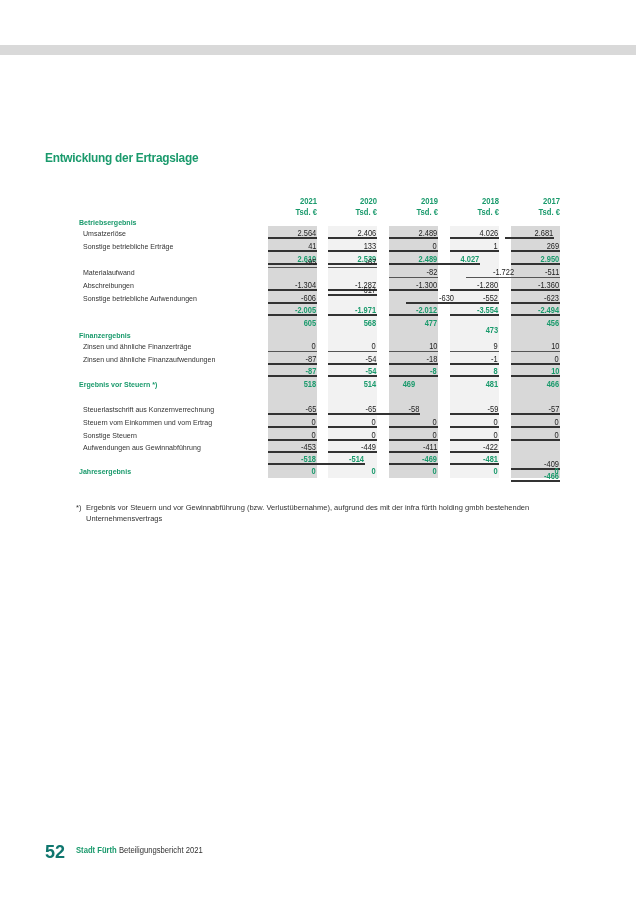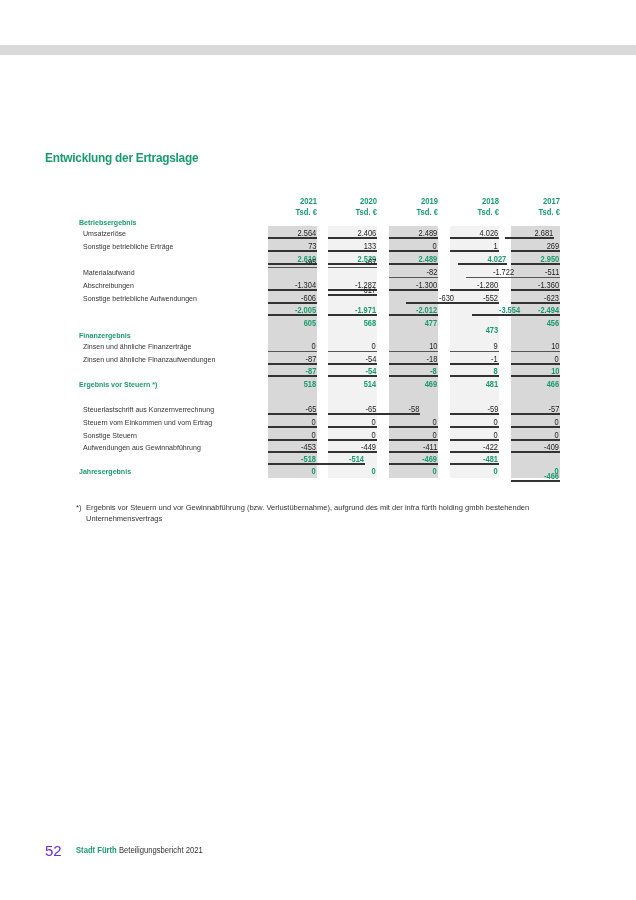--- a/index.html
+++ b/index.html
@@ -14,21 +14,21 @@
   .row-label.section { color:#1a9a6c; font-weight:bold; }
   .row-label.indent { left:83px; }
   .row-label.noindent { left:79px; }
   .cell { position:absolute; width:49px; height:12px; text-align:right; font-size:8.5px; line-height:12px; color:#222; box-sizing:border-box; padding-right:1px; }
   .cell .v { display:inline-block; transform:scaleX(0.88); transform-origin:right center; }
   .cell.green { color:#1a9a6c; font-weight:bold; }
   .cell.ul { border-bottom:1px solid #555; }
   .cell.dul { border-bottom:2px solid #333; }
   .footnote { position:absolute; left:86px; top:502px; width:478px; font-size:7.5px; color:#333; line-height:11px; }
   .footnote .mark { position:absolute; left:-10px; top:0; }
-  .pagenum { position:absolute; left:45px; top:842px; font-size:15px; font-weight:normal; color:#6d28d9; }
+  .pagenum { position:absolute; left:45px; top:842px; font-size:18px; font-weight:bold; color:#0f766e; }
   .foot { position:absolute; left:76px; top:845px; font-size:8.5px; color:#333; transform:scaleX(0.9); transform-origin:left top; white-space:nowrap; }
   .foot .brand { color:#1a9a6c; font-weight:bold; }
 </style>
 </head>
 <body>
 
 <div class="topbar"></div>
 
 <div class="title">Entwicklung der Ertragslage</div>
 
@@ -59,21 +59,21 @@
 <div class="row-label indent" style="top:342px">Zinsen und ähnliche Finanzerträge</div>
 <div class="row-label indent" style="top:355px">Zinsen und ähnliche Finanzaufwendungen</div>
 <div class="row-label section noindent" style="top:380px">Ergebnis vor Steuern *)</div>
 <div class="row-label indent" style="top:405px">Steuerlastschrift aus Konzernverrechnung</div>
 <div class="row-label indent" style="top:418px">Steuern vom Einkommen und vom Ertrag</div>
 <div class="row-label indent" style="top:431px">Sonstige Steuern</div>
 <div class="row-label indent" style="top:443px">Aufwendungen aus Gewinnabführung</div>
 <div class="row-label section noindent" style="top:467px">Jahresergebnis</div>
 
 <div class="cell dul" style="left:268px;top:227px"><span class="v">2.564</span></div>
-<div class="cell dul" style="left:268px;top:240px"><span class="v">73</span></div>
+<div class="cell dul" style="left:268px;top:240px"><span class="v">41</span></div>
 <div class="cell green dul" style="left:268px;top:253px"><span class="v">2.610</span></div>
 <div class="cell ul" style="left:268px;top:256px"><span class="v">-95</span></div>
 <div class="cell dul" style="left:268px;top:279px"><span class="v">-1.304</span></div>
 <div class="cell dul" style="left:268px;top:292px"><span class="v">-606</span></div>
 <div class="cell green dul" style="left:268px;top:304px"><span class="v">-2.005</span></div>
 <div class="cell green" style="left:268px;top:317px"><span class="v">605</span></div>
 <div class="cell ul" style="left:268px;top:340px"><span class="v">0</span></div>
 <div class="cell dul" style="left:268px;top:353px"><span class="v">-87</span></div>
 <div class="cell green dul" style="left:268px;top:365px"><span class="v">-87</span></div>
 <div class="cell green" style="left:268px;top:378px"><span class="v">518</span></div>
@@ -107,35 +107,35 @@
 <div class="cell dul" style="left:389px;top:240px"><span class="v">0</span></div>
 <div class="cell green dul" style="left:389px;top:253px"><span class="v">2.489</span></div>
 <div class="cell ul" style="left:389px;top:266px"><span class="v">-82</span></div>
 <div class="cell dul" style="left:389px;top:279px"><span class="v">-1.300</span></div>
 <div class="cell dul" style="left:406px;top:292px"><span class="v">-630</span></div>
 <div class="cell green dul" style="left:389px;top:304px"><span class="v">-2.012</span></div>
 <div class="cell green" style="left:389px;top:317px"><span class="v">477</span></div>
 <div class="cell ul" style="left:389px;top:340px"><span class="v">10</span></div>
 <div class="cell dul" style="left:389px;top:353px"><span class="v">-18</span></div>
 <div class="cell green dul" style="left:389px;top:365px"><span class="v">-8</span></div>
-<div class="cell green" style="left:389px;top:378px"><span class="v">469</span></div>
+<div class="cell green" style="left:367px;top:378px"><span class="v">469</span></div>
 <div class="cell dul" style="left:371px;top:403px"><span class="v">-58</span></div>
 <div class="cell dul" style="left:389px;top:416px"><span class="v">0</span></div>
 <div class="cell dul" style="left:389px;top:429px"><span class="v">0</span></div>
 <div class="cell dul" style="left:389px;top:441px"><span class="v">-411</span></div>
 <div class="cell green dul" style="left:389px;top:453px"><span class="v">-469</span></div>
 <div class="cell green" style="left:389px;top:465px"><span class="v">0</span></div>
 
 <div class="cell dul" style="left:450px;top:227px"><span class="v">4.026</span></div>
 <div class="cell dul" style="left:450px;top:240px"><span class="v">1</span></div>
-<div class="cell green dul" style="left:458px;top:253px"><span class="v">4.027</span></div>
+<div class="cell green dul" style="left:431px;top:253px"><span class="v">4.027</span></div>
 <div class="cell ul" style="left:466px;top:266px"><span class="v">-1.722</span></div>
 <div class="cell dul" style="left:450px;top:279px"><span class="v">-1.280</span></div>
 <div class="cell dul" style="left:450px;top:292px"><span class="v">-552</span></div>
-<div class="cell green dul" style="left:472px;top:304px"><span class="v">-3.554</span></div>
+<div class="cell green dul" style="left:450px;top:304px"><span class="v">-3.554</span></div>
 <div class="cell green" style="left:450px;top:324px"><span class="v">473</span></div>
 <div class="cell ul" style="left:450px;top:340px"><span class="v">9</span></div>
 <div class="cell dul" style="left:450px;top:353px"><span class="v">-1</span></div>
 <div class="cell green dul" style="left:450px;top:365px"><span class="v">8</span></div>
 <div class="cell green" style="left:450px;top:378px"><span class="v">481</span></div>
 <div class="cell dul" style="left:450px;top:403px"><span class="v">-59</span></div>
 <div class="cell dul" style="left:450px;top:416px"><span class="v">0</span></div>
 <div class="cell dul" style="left:450px;top:429px"><span class="v">0</span></div>
 <div class="cell dul" style="left:450px;top:441px"><span class="v">-422</span></div>
 <div class="cell green dul" style="left:450px;top:453px"><span class="v">-481</span></div>
@@ -149,21 +149,21 @@
 <div class="cell dul" style="left:511px;top:292px"><span class="v">-623</span></div>
 <div class="cell green dul" style="left:511px;top:304px"><span class="v">-2.494</span></div>
 <div class="cell green" style="left:511px;top:317px"><span class="v">456</span></div>
 <div class="cell ul" style="left:511px;top:340px"><span class="v">10</span></div>
 <div class="cell dul" style="left:511px;top:353px"><span class="v">0</span></div>
 <div class="cell green dul" style="left:511px;top:365px"><span class="v">10</span></div>
 <div class="cell green" style="left:511px;top:378px"><span class="v">466</span></div>
 <div class="cell dul" style="left:511px;top:403px"><span class="v">-57</span></div>
 <div class="cell dul" style="left:511px;top:416px"><span class="v">0</span></div>
 <div class="cell dul" style="left:511px;top:429px"><span class="v">0</span></div>
-<div class="cell dul" style="left:511px;top:441px"><span class="v">-409</span></div>
+<div class="cell dul" style="left:511px;top:458px"><span class="v">-409</span></div>
 <div class="cell green dul" style="left:511px;top:470px"><span class="v">-466</span></div>
 <div class="cell green" style="left:511px;top:465px"><span class="v">0</span></div>
 
 <div class="footnote">
   <span class="mark">*)</span>
   <span>Ergebnis vor Steuern und vor Gewinnabführung (bzw. Verlustübernahme), aufgrund des mit der infra fürth holding gmbh bestehenden Unternehmensvertrags</span>
 </div>
 
 <div class="pagenum">52</div>
 <div class="foot"><span class="brand">Stadt Fürth</span><span> Beteiligungsbericht 2021</span></div>

